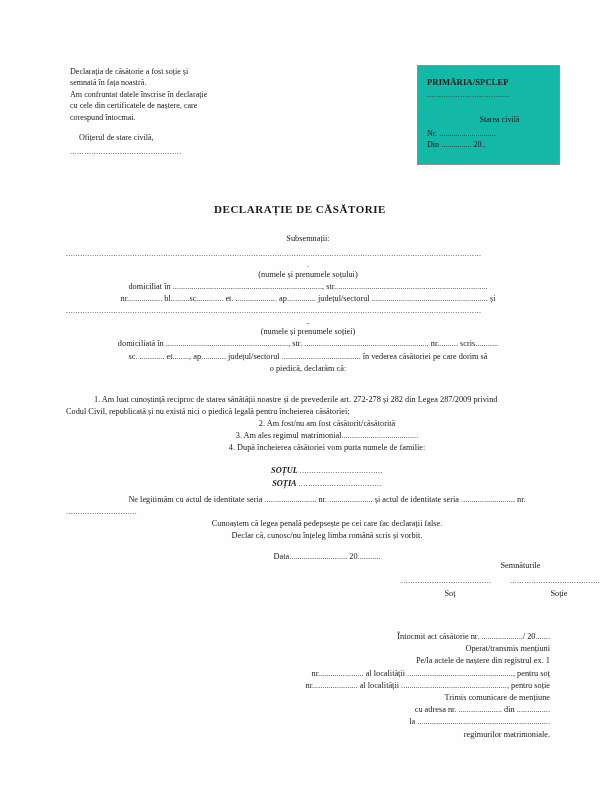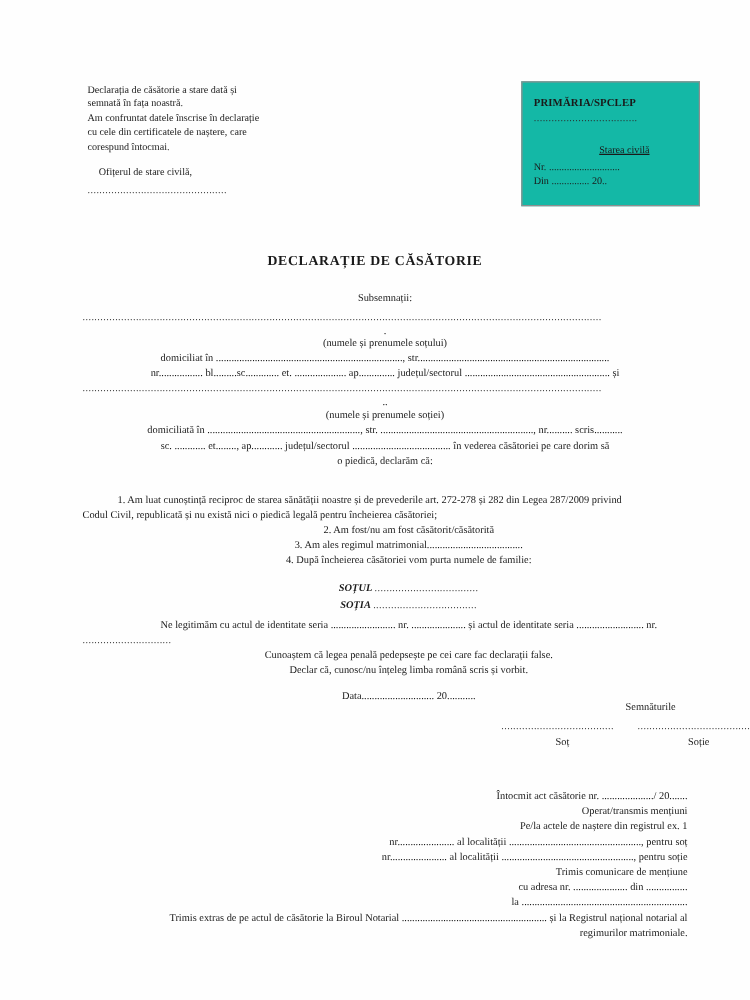--- a/index.html
+++ b/index.html
@@ -74,21 +74,20 @@
   }
   #registry-dots {
     width: 96px;
     margin-top: 1px;
     margin-bottom: 14px;
   }
   #registry-status {
     text-align: center;
     padding-left: 22px;
     margin-bottom: 2px;
-    text-decoration: underline;
   }
   #registry-nr, #registry-din { white-space: nowrap; }
 
   
   #doc-title {
     position: absolute;
     left: 0;
     top: 203px;
     width: 600px;
     text-align: center;
@@ -172,21 +171,21 @@
   #admin-last .cont2 { display: block; margin-left: -38px; }
 </style>
 </head>
 <body>
 
 <div id="page">
 
   <div id="header-zone">
 
     <div id="officer-block">
-      <div class="ln">Declarația de căsătorie a stare dată și</div>
+      <div class="ln">Declarația de căsătorie a fost soție și</div>
       <div class="ln">semnată în fața noastră.</div>
       <div class="ln">Am confruntat datele înscrise în declarație</div>
       <div class="ln">cu cele din certificatele de naștere, care</div>
       <div class="ln">corespund întocmai.</div>
       <div id="officer-signature-label">Ofițerul de stare civilă,</div>
       <div id="officer-dots" class="dotline">...............................................</div>
     </div>
 
     <div id="registry-box">
       <div id="registry-title">PRIMĂRIA/SPCLEP</div>
@@ -256,18 +255,17 @@
   <div id="admin-zone">
     <div class="ad">Întocmit act căsătorie nr. ..................../ 20.......</div>
     <div class="ad">Operat/transmis mențiuni</div>
     <div class="ad">Pe/la actele de naștere din registrul ex. 1</div>
     <div class="ad">nr...................... al localității ..................................................., pentru soț</div>
     <div class="ad">nr...................... al localității ..................................................., pentru soție</div>
     <div class="ad">Trimis comunicare de mențiune</div>
     <div class="ad">cu adresa nr. ..................... din ................</div>
     <div class="ad">la ................................................................</div>
     <div id="admin-last">
-      <span>Trimis extras de pe actul de căsătorie la Biroul Notarial ........................................................ și la Registrul național notarial al</span>
       <span class="cont2">regimurilor matrimoniale.</span>
     </div>
   </div>
 
 </div>
 
 </body></html>

